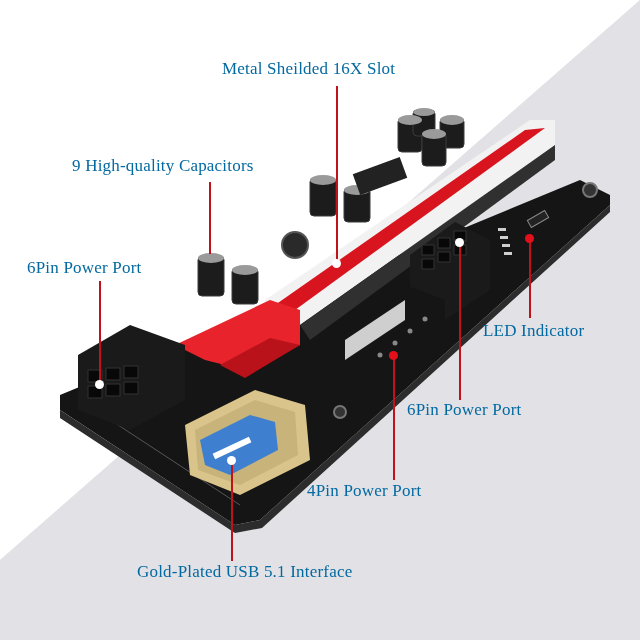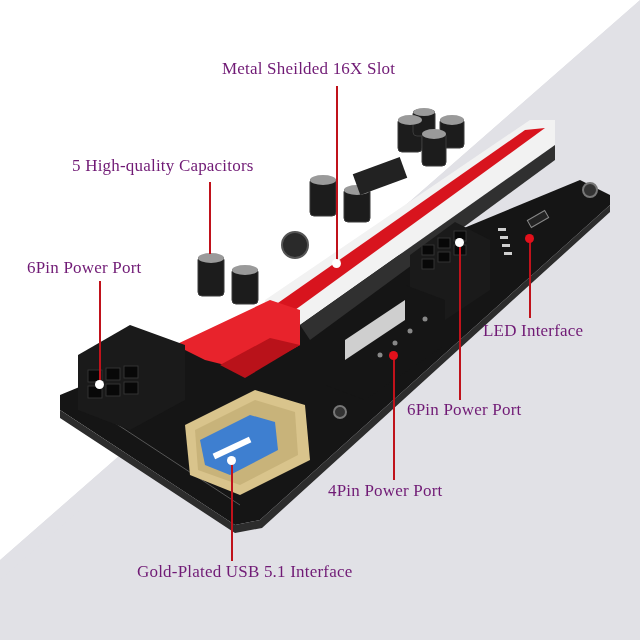--- a/index.html
+++ b/index.html
@@ -1,18 +1,18 @@
 <!DOCTYPE html>
 <html><head>
 <meta charset="utf-8">
 <style>
   html,body{margin:0;padding:0;}
   body{width:640px;height:640px;overflow:hidden;background:#ffffff;position:relative;font-family:"Liberation Serif","DejaVu Serif",serif;}
   .bg-gray{position:absolute;left:0;top:0;width:640px;height:640px;}
-  .label{position:absolute;font-size:17px;color:#701a75;white-space:nowrap;letter-spacing:0.2px;}
+  .label{position:absolute;font-size:17px;color:#0369a1;white-space:nowrap;letter-spacing:0.2px;}
   .leader{position:absolute;width:2px;background:#c0121b;}
   .dot{position:absolute;width:9px;height:9px;border-radius:50%;}
   .dot.white{background:#ffffff;}
   .dot.red{background:#e3101b;}
   svg{position:absolute;left:0;top:0;}
 </style>
 </head>
 <body>
 
 <svg class="bg-gray" width="640" height="640" viewBox="0 0 640 640">
@@ -134,18 +134,18 @@
 <div class="leader" style="left:459px;top:243px;height:157px;"></div>
 <div class="dot white" style="left:455px;top:238px;"></div>
 
 <div class="leader" style="left:393px;top:356px;height:124px;"></div>
 <div class="dot red" style="left:389px;top:351px;"></div>
 
 <div class="leader" style="left:231px;top:461px;height:100px;"></div>
 <div class="dot white" style="left:227px;top:456px;"></div>
 
 <div class="label" style="left:222px;top:59px;">Metal Sheilded 16X Slot</div>
-<div class="label" style="left:72px;top:156px;">5 High-quality Capacitors</div>
+<div class="label" style="left:72px;top:156px;">9 High-quality Capacitors</div>
 <div class="label" style="left:27px;top:258px;">6Pin Power Port</div>
-<div class="label" style="left:483px;top:321px;">LED Interface</div>
+<div class="label" style="left:483px;top:321px;">LED Indicator</div>
 <div class="label" style="left:407px;top:400px;">6Pin Power Port</div>
-<div class="label" style="left:328px;top:481px;">4Pin Power Port</div>
+<div class="label" style="left:307px;top:481px;">4Pin Power Port</div>
 <div class="label" style="left:137px;top:562px;">Gold-Plated USB 5.1 Interface</div>
 
 </body></html>

